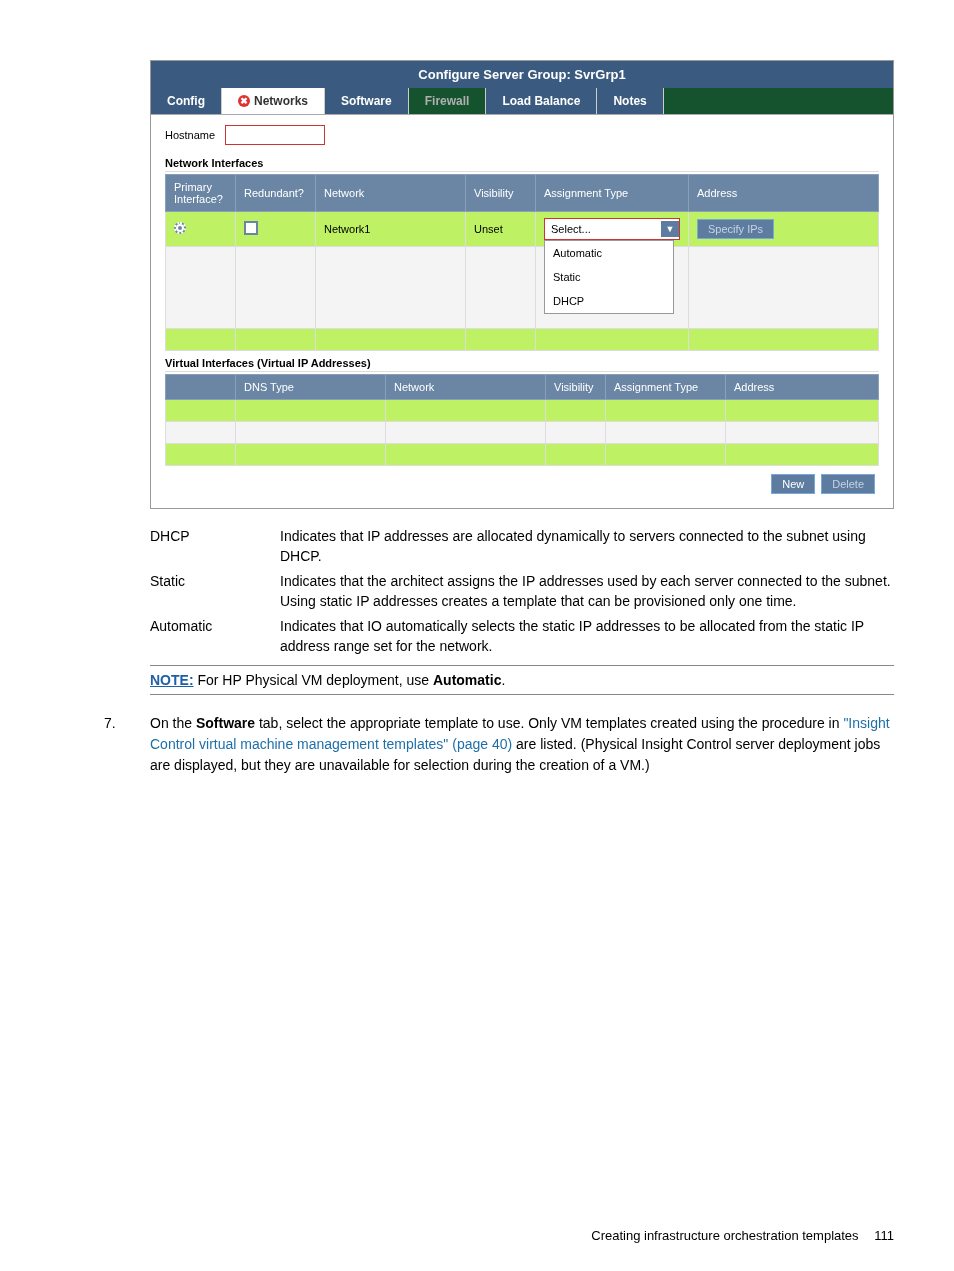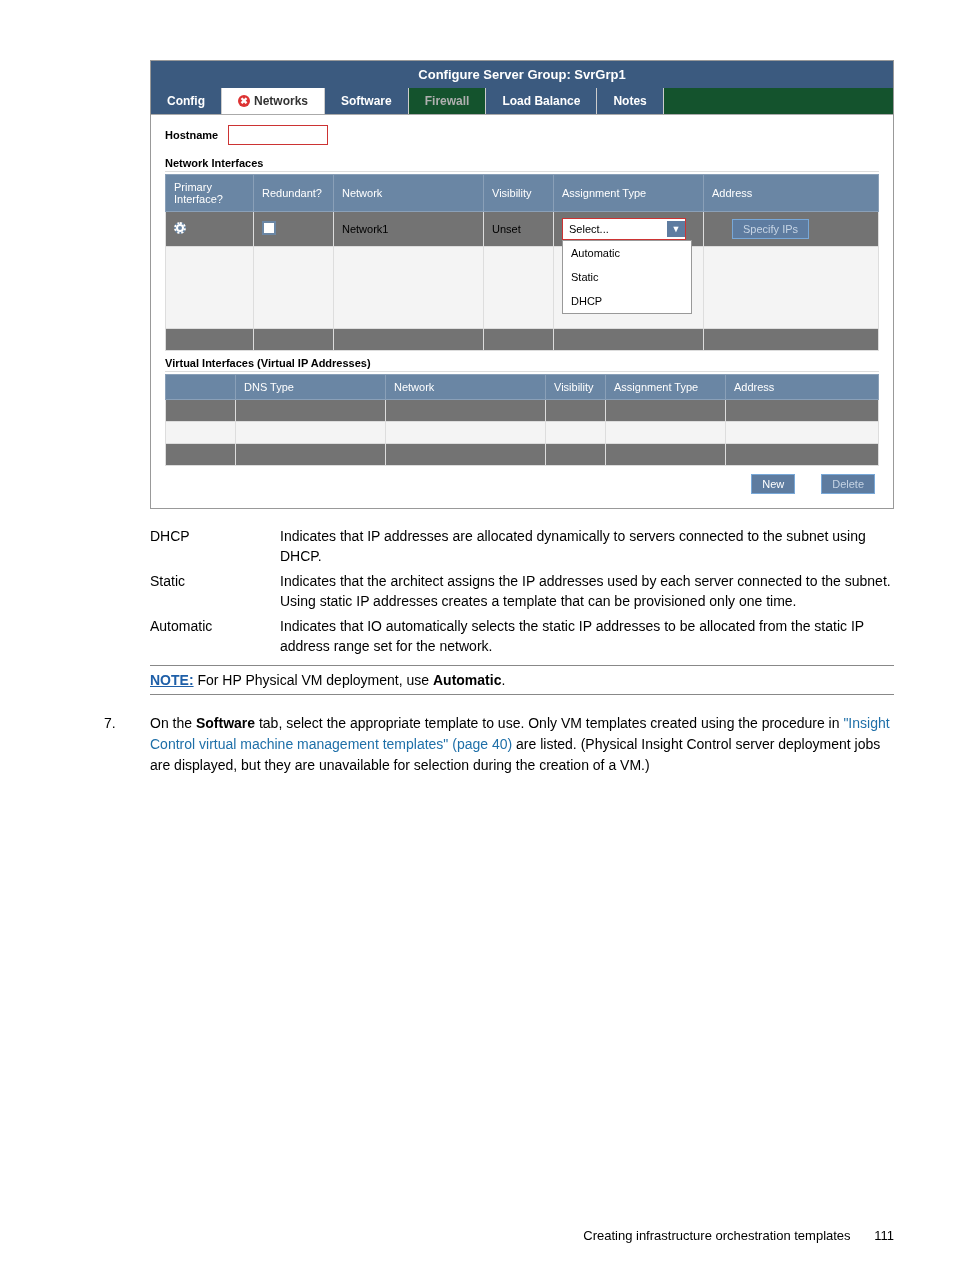--- a/index.html
+++ b/index.html
@@ -63,68 +63,68 @@
     background: #d33; display:inline-block; color:#fff;
     font-size:9px; line-height:12px; text-align:center;
   }
   .panel-body {
     padding: 10px 14px 14px 14px;
     background: #fff;
   }
   .row-host {
     display:flex; align-items:center; gap:10px; margin-bottom:12px;
   }
-  .row-host label { font-weight:bold; font-size:11px; font-family:"Trebuchet MS",Arial,sans-serif;}
+  .row-host label { font-weight:normal; font-size:11px; font-family:"Trebuchet MS",Arial,sans-serif;}
   .row-host input {
     border:1px solid #c33; height:20px; width:100px; padding:2px 4px;
   }
   .section-title {
     font-weight:bold; font-size:11px; font-family:"Trebuchet MS",Arial,sans-serif;
     border-bottom:1px solid #ddd; margin:6px 0 2px 0; padding-bottom:2px;
   }
   table.ni {
     width:100%; border-collapse:collapse; font-size:11px;
     font-family:"Trebuchet MS",Arial,sans-serif;
   }
   table.ni th {
     background:#6a86a4; color:#fff; font-weight:normal; text-align:left;
     padding:6px 8px; border:1px solid #8aa0b8; font-size:11px;
   }
   table.ni td {
-    padding:6px 8px; border:1px solid #ddd; background:#737373;
+    padding:6px 8px; border:1px solid #ddd; background:#bef264;
     height:22px;
   }
   table.ni tr.alt td { background:#f4f4f4; }
   .center { text-align:left; }
   .gear {
     width:12px;height:12px;display:inline-block;border-radius:50%;
     background:#6a86a4;box-shadow: 0 0 0 2px #fff inset;
     border:2px dotted #fff;
   }
   .chk { width:14px;height:14px;border:2px solid #6a86a4;display:inline-block;background:#fff;}
   .select-wrap {
     border:1px solid #c33; display:flex; align-items:center;
     padding:2px 0 2px 6px; background:#fff; font-size:11px;
-    justify-content:space-between; width:124px;
+    justify-content:space-between; width:136px;
   }
   .sel-arrow {
     width:18px;height:16px;background:#5e7ca0;color:#fff;
     display:flex;align-items:center;justify-content:center;font-size:9px;
   }
   .dd {
     position:absolute; background:#fff; border:1px solid #999;
     width:130px; font-size:11px; z-index:2;
   }
   .dd div { padding:6px 8px; }
   .btn {
     background:#5e7ca0;color:#fff;border:1px solid #78a8d8;
     font-size:11px;padding:3px 10px;font-family:"Trebuchet MS",Arial,sans-serif;
     cursor:default; display:inline-block;
   }
-  .btn.faded { color:#c6d4e4;margin-left:20px;}
+  .btn.faded { color:#c6d4e4;}
   .vi-bottom { display:flex; justify-content:flex-end; gap:6px; padding:8px 4px 0 0;}
   
   .defs { margin: 18px 0 8px 90px; font-family: "Futura", "Trebuchet MS", Arial, sans-serif; }
   .defs .row { display:flex; margin:6px 0; font-size:14px; line-height:1.4;}
   .defs .term { width:130px; flex:0 0 130px;}
   .defs .desc { flex:1;}
   .note-bar {
     margin: 8px 0 0 90px;
     border-top:1px solid #888; border-bottom:1px solid #888;
     padding:6px 0; font-size:14px;
@@ -135,21 +135,21 @@
     display:flex; margin:18px 0 0 44px; font-size:14px;
     font-family:"Futura","Trebuchet MS",Arial,sans-serif; line-height:1.5;
   }
   .step .num { width:46px; flex:0 0 46px;}
   .step .txt { flex:1;}
   .link { color:#1e6fa8;}
   .footer {
     position:absolute; bottom:28px; right:60px; font-size:13px;
     font-family:"Futura","Trebuchet MS",Arial,sans-serif;
   }
-  .footer .pn { margin-left:20px;}
+  .footer .pn { margin-left:12px;}
   .rel { position:relative;}
 </style>
 </head>
 <body>
 
 <div class="page">
 
   <div class="screenshot">
     <div class="ss-title">Configure Server Group: SvrGrp1</div>
 
@@ -169,21 +169,21 @@
       <div class="row-host">
         <label>Hostname</label>
         <input type="text" style="">
       </div>
 
       <div class="section-title">Network Interfaces</div>
 
       <table class="ni">
         <tbody>
             <tr>
-          <th style="width:88px">Primary Interface?</th>
+          <th style="width:70px">Primary Interface?</th>
           <th style="width:80px">Redundant?</th>
           <th style="width:150px">Network</th>
           <th style="width:70px">Visibility</th>
           <th style="width:150px">Assignment Type</th>
           <th>Address</th>
         </tr>
         <tr class="rel">
           <td class="center"><span class="gear"></span></td>
           <td class="center"><span class="chk"></span></td>
           <td>Network1</td>

